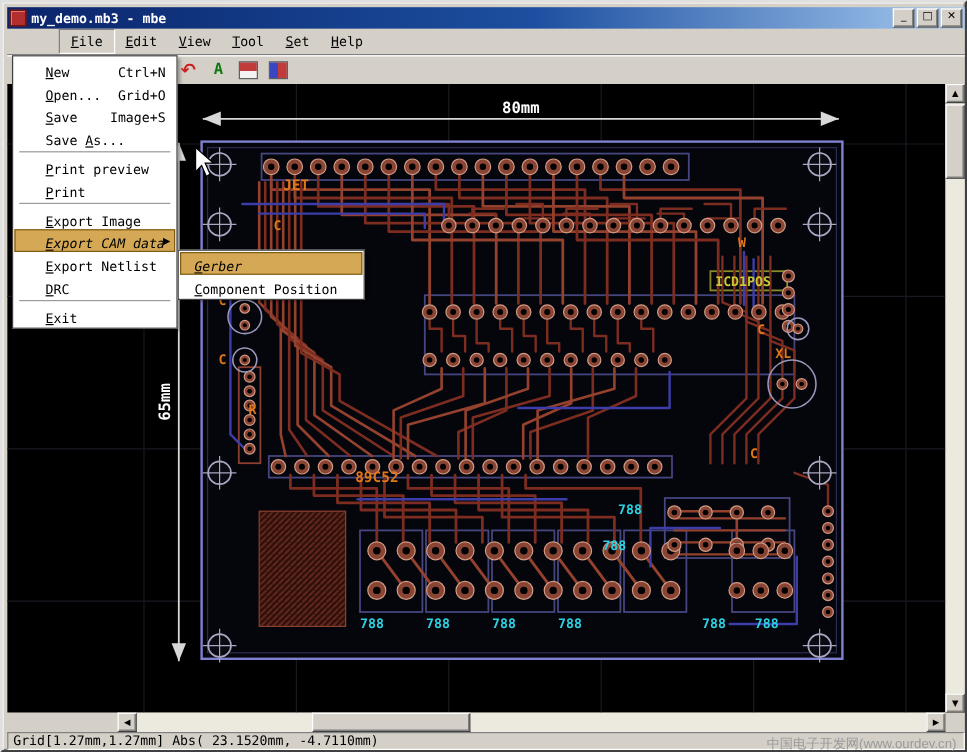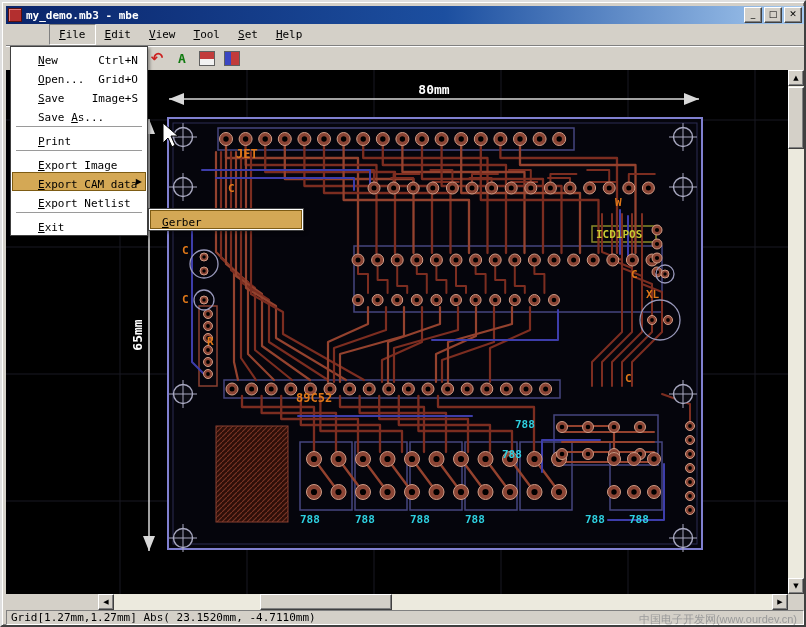--- a/index.html
+++ b/index.html
@@ -61,21 +61,21 @@
   .watermark{position:absolute;right:6px;top:1px;font-size:11px;color:#9a9a9a;
     font-family:"Liberation Sans",sans-serif;white-space:nowrap;}
   
   .dropdown{position:absolute;left:8px;top:44px;width:138px;background:#fff;
     border:1px solid #404040;box-shadow:2px 2px 3px rgba(0,0,0,.35);z-index:50;
     padding:1px;box-sizing:border-box;}
   .menu-item{height:19px;display:flex;align-items:flex-end;font-size:11px;color:#000;position:relative;}
   .mi-label{padding-left:26px;white-space:nowrap;}
   .mi-short{margin-left:auto;padding-right:8px;white-space:nowrap;}
   .menu-sep{height:1px;background:#9a9a9a;margin:2px 4px;}
-  .menu-item.hl{background:#d4a855;outline:1px solid #7e5c14;outline-offset:-1px;}
+  .menu-item.hl{background:#d4a855;outline:1px solid #7e5c14;outline-offset:-1px;font-style:italic;}
   .sub-arrow{position:absolute;right:4px;top:5px;font-size:8px;line-height:9px;color:#000;
     font-family:"DejaVu Sans",sans-serif;}
   .submenu{position:absolute;left:146px;top:206px;width:156px;background:#fff;
     border:1px solid #404040;box-shadow:2px 2px 3px rgba(0,0,0,.35);z-index:60;
     padding:1px;box-sizing:border-box;}
   .submenu .mi-label{padding-left:12px;}
   u{text-decoration:underline;}
 </style>
 </head>
 <body>
@@ -630,42 +630,53 @@
     <div class="menu-item">
       <span class="mi-label"><u>S</u>ave</span>
       <span class="mi-short">Image+S</span>
     </div>
     <div class="menu-item">
       <span class="mi-label">Save <u>A</u>s...</span>
       <span class="mi-short"></span>
     </div>
     <div class="menu-sep"></div>
     <div class="menu-item">
+      <span class="mi-label"><u>P</u>rint preview</span>
+      <span class="mi-short"></span>
+    </div>
+    <div class="menu-item">
       <span class="mi-label"><u>P</u>rint</span>
       <span class="mi-short"></span>
     </div>
     <div class="menu-sep"></div>
     <div class="menu-item">
       <span class="mi-label"><u>E</u>xport Image</span>
       <span class="mi-short"></span>
     </div>
     <div class="menu-item hl">
       <span class="mi-label"><u>E</u>xport CAM data</span>
       <span class="sub-arrow">▶</span>
     </div>
     <div class="menu-item">
       <span class="mi-label"><u>E</u>xport Netlist</span>
       <span class="mi-short"></span>
     </div>
+    <div class="menu-item">
+      <span class="mi-label"><u>D</u>RC</span>
+      <span class="mi-short"></span>
+    </div>
     <div class="menu-sep"></div>
     <div class="menu-item">
       <span class="mi-label"><u>E</u>xit</span>
       <span class="mi-short"></span>
     </div>
   </div>
 
   <div class="submenu">
     <div class="menu-item hl">
       <span class="mi-label"><u>G</u>erber</span>
     </div>
+    <div class="menu-item">
+      <span class="mi-label"><u>C</u>omponent Position</span>
+    </div>
   </div>
 
 </div>
 
 </body></html>

